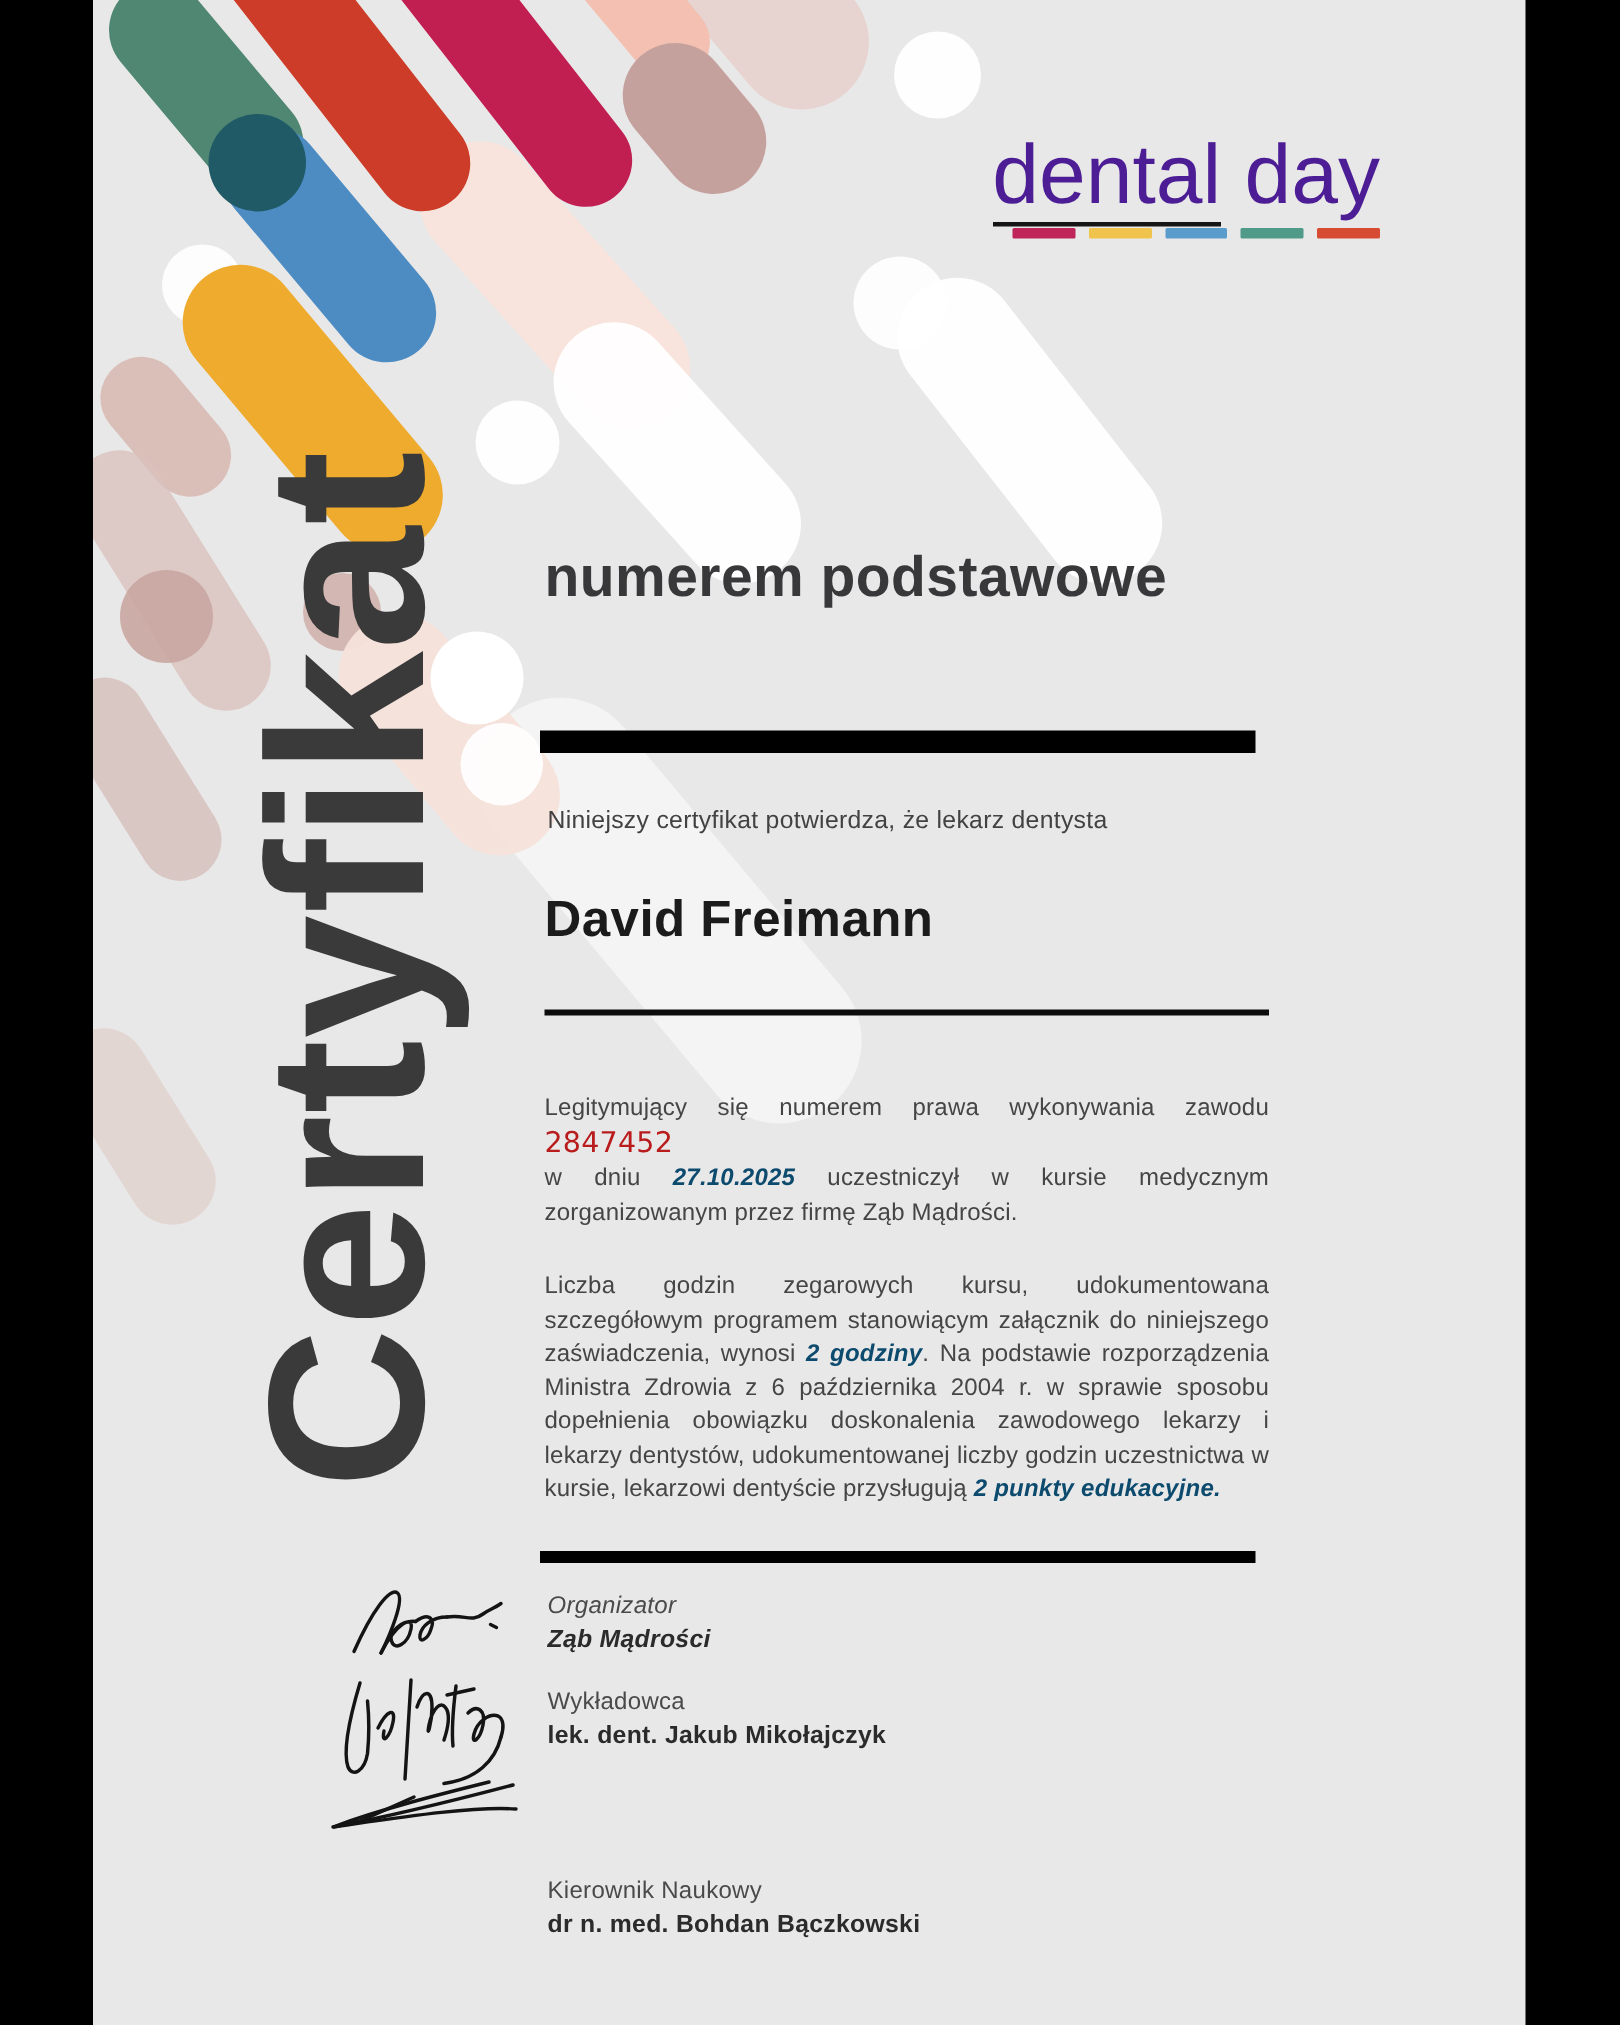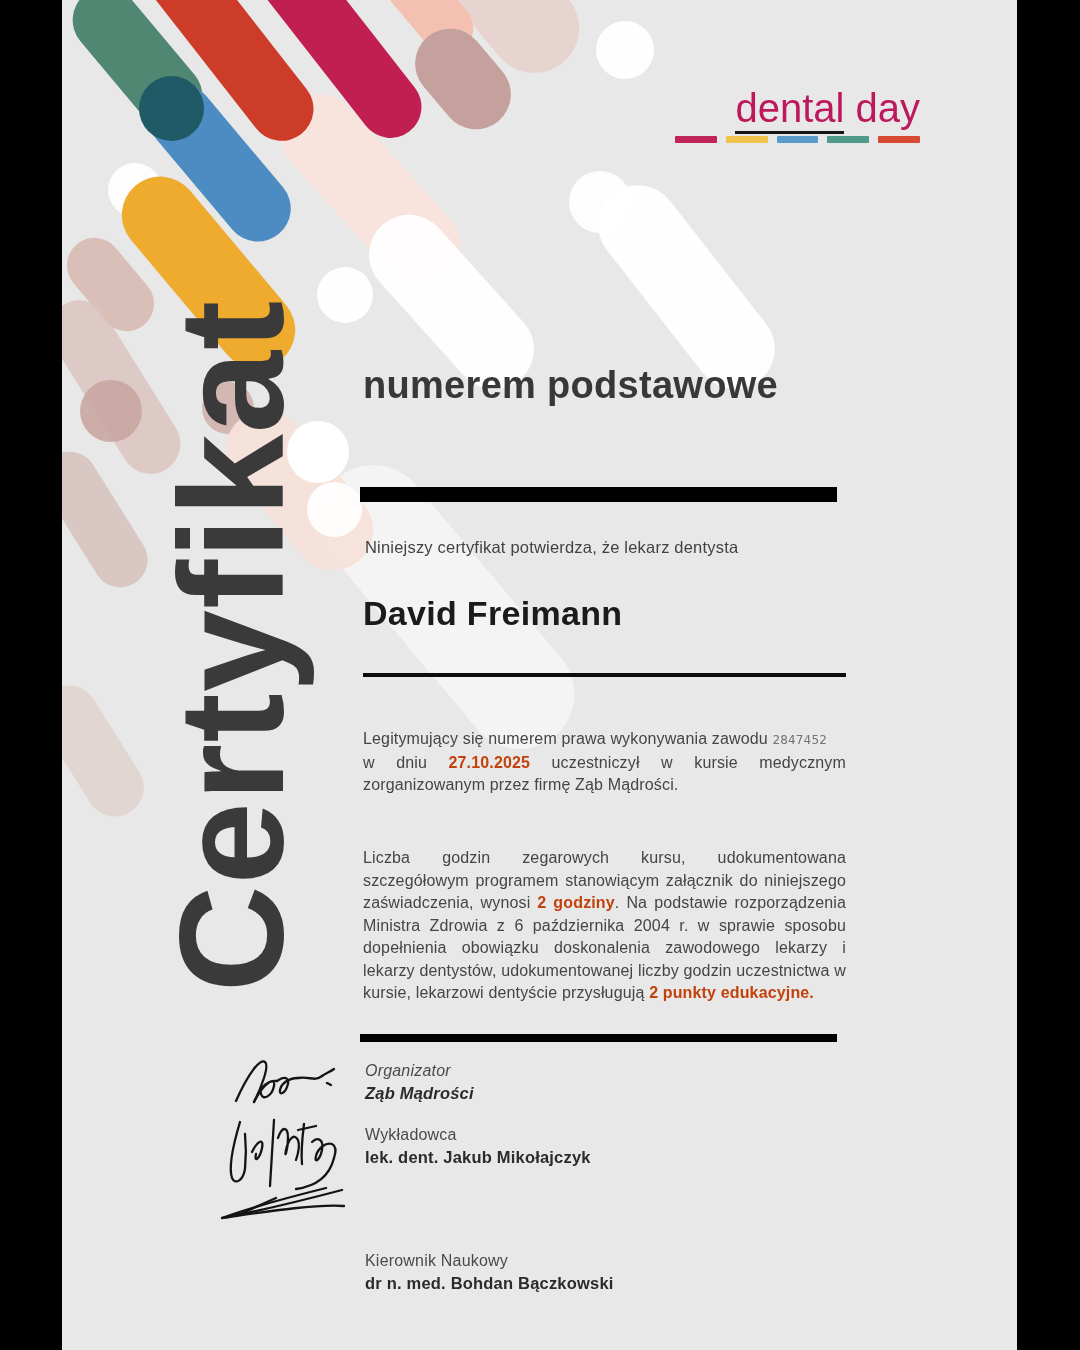--- a/index.html
+++ b/index.html
@@ -5,43 +5,43 @@
   html,body{margin:0;padding:0;background:#000;}
   body{width:1080px;height:1350px;position:relative;font-family:"Liberation Sans",sans-serif;}
   .stage{position:absolute;left:0;top:0;width:1080px;height:1350px;background:#000;overflow:hidden;}
   .cert{position:absolute;left:62px;top:0;width:955px;height:1350px;background:#e9e8e8;overflow:hidden;}
   .decor{position:absolute;inset:0;z-index:1;}
   .decor .shape{position:absolute;}
   .content{position:absolute;inset:0;z-index:2;}
 
   
   .logo{position:absolute;right:97px;top:88px;width:260px;text-align:right;}
-  .logo-text{font-size:40px;font-weight:400;color:#be185d;letter-spacing:0px;line-height:1;white-space:nowrap;}
+  .logo-text{font-size:56px;font-weight:400;color:#4c1d95;letter-spacing:0px;line-height:1;white-space:nowrap;}
   .logo-text .w1{border-bottom:3px solid #161616;padding-bottom:1px;}
   .logo-bars{display:flex;gap:9px;margin-top:8px;width:245px;margin-left:auto;}
   .logo-bars span{flex:1;height:7px;border-radius:1px;}
 
   
   .vertical-title{position:absolute;left:-210px;top:561px;width:760px;height:170px;
     transform:rotate(-90deg);text-align:center;line-height:170px;
     font-size:148px;font-weight:700;color:#3a3a3a;letter-spacing:1px;white-space:nowrap;}
 
   
   .course-title{position:absolute;left:301px;top:362px;width:520px;
     font-size:38px;line-height:46px;font-weight:700;color:#38383a;letter-spacing:.3px;}
   .bar-thick{position:absolute;left:298px;top:487px;width:477px;height:15px;background:#000;}
   .intro{position:absolute;left:303px;top:538px;font-size:16.5px;color:#424242;letter-spacing:.2px;}
   .recipient{position:absolute;left:301px;top:594px;font-size:34px;font-weight:700;color:#1b1b1b;letter-spacing:.3px;text-align:center;}
   .rule-thin{position:absolute;left:301px;top:673px;width:483px;height:4px;background:#0c0c0c;}
   .para{position:absolute;left:301px;width:483px;font-size:16px;line-height:22.5px;color:#454545;
     text-align:justify;letter-spacing:.15px;}
   .para-1{top:728px;}
   .para-2{top:847px;}
-  .seg-bold{font-weight:700;color:#c2410c;}
-  .seg-pwz{font-family:"DejaVu Sans",sans-serif;font-size:12px;color:#737373;}
+  .seg-bold{font-weight:700;color:#0c4a6e;font-style:italic;}
+  .seg-pwz{font-family:"DejaVu Sans",sans-serif;font-size:19px;color:#b91c1c;}
   .bar-mid{position:absolute;left:298px;top:1034px;width:477px;height:8px;background:#000;}
 
   
   .sig-row{position:absolute;left:303px;}
   .sig-role{font-size:16px;color:#4a4a4a;letter-spacing:.2px;}
   .sig-name{font-size:16.5px;font-weight:700;color:#2b2b2b;margin-top:4px;letter-spacing:.2px;}
   .row-1{top:1062px;font-style:italic;} .row-2{top:1126px;} .row-3{top:1252px;}
   .sig-svg{position:absolute;}
   .sig-a{left:168px;top:1054px;} .sig-b{left:156px;top:1114px;} .sig-c{left:152px;top:1178px;}
   .sig-svg path{fill:none;stroke:#141414;stroke-width:2.3;stroke-linecap:round;}

